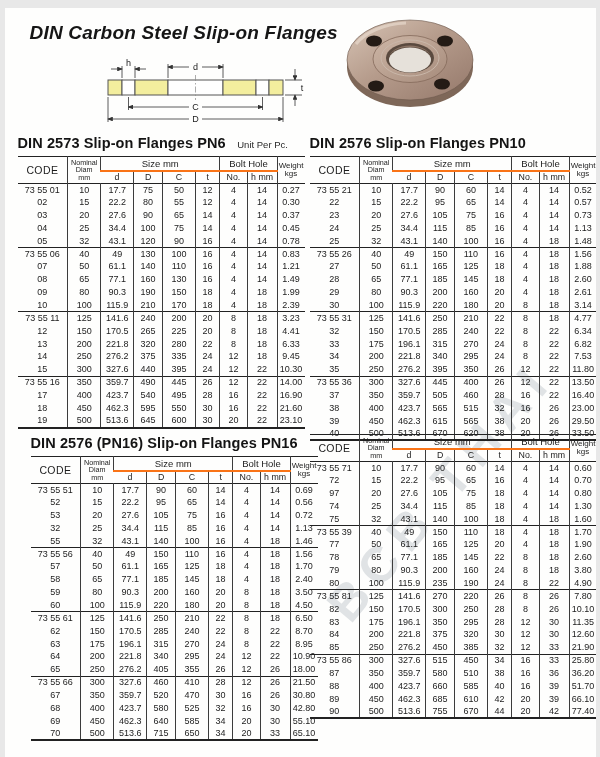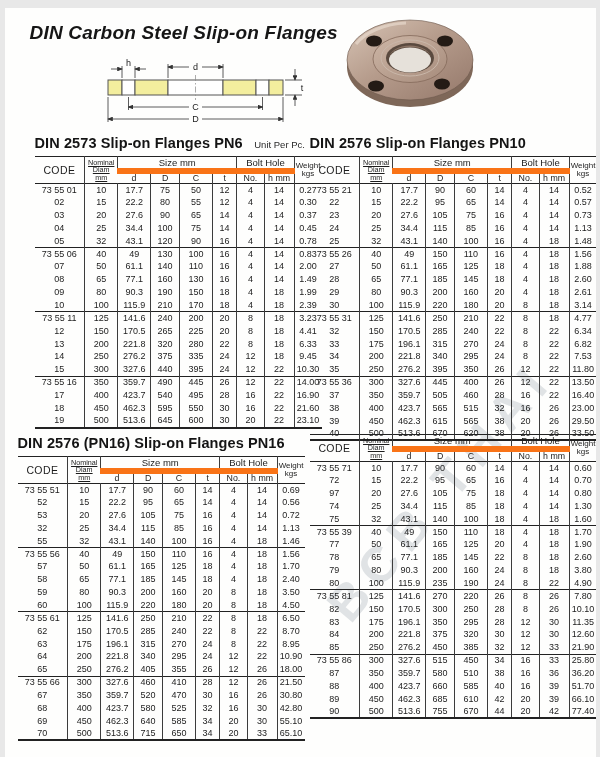--- a/index.html
+++ b/index.html
@@ -14,45 +14,45 @@
   }
   .diagram-wrap{position:absolute;left:85px;top:46px;}
   .photo-wrap{position:absolute;left:336px;top:6px;}
   .watermark{
     position:absolute;left:255px;top:455px;width:360px;text-align:center;
     transform:rotate(-50deg);transform-origin:center;
     font-size:50px;font-weight:bold;letter-spacing:10px;
     color:rgba(155,165,175,.30);pointer-events:none;white-space:nowrap;
   }
   .tblock{position:absolute;width:287px;}
-  .tblock.t0{left:30px;top:126px;}
+  .tblock.t0{left:13px;top:126px;}
   .tblock.t1{left:305px;top:126px;}
-  .tblock.t2{left:13px;top:426px;}
+  .tblock.t2{left:26px;top:426px;}
   .tblock.t3{left:305px;top:426px;}
   .ttitle{height:20px;margin-bottom:2px;white-space:nowrap;}
   .ttitle .tmain{font-size:14.5px;font-weight:bold;letter-spacing:.1px;color:#141414;}
   .ttitle .tnote{font-size:9.5px;color:#2a2a2a;margin-left:7px;}
   table.tbl{
     border-collapse:collapse;width:100%;table-layout:fixed;
     border-top:1.5px solid #222;border-bottom:2.5px solid #222;
     font-size:9px;
   }
   table.tbl thead{border-bottom:1.5px solid #222;}
   table.tbl tbody{border-top:1.4px solid #222;}
   table.tbl th,table.tbl td{
     border-left:1px solid #3c3c3c;padding:0;text-align:center;
     font-weight:normal;line-height:1;overflow:hidden;white-space:nowrap;
   }
   table.tbl th:first-child,table.tbl td:first-child{border-left:none;}
   table.tbl thead tr.r1{height:14px;}
   table.tbl thead tr.r2{height:13px;}
   table.tbl tbody tr{height:12.85px;}
   .h-code{font-size:10.5px;letter-spacing:.4px;}
-  .h-nom{font-size:7.2px;line-height:1.08;text-decoration:underline;}
-  .h-grp{font-size:9.5px;border-bottom:6px solid #f97316;}
+  .h-nom{font-size:7.2px;line-height:1.08;}
+  .h-grp{font-size:9.5px;border-bottom:2px solid #f97316;}
   .h-sub{font-size:8.8px;}
   .h-wt{font-size:8px;line-height:1.15;}
   td.c-code{text-align:right;padding-right:7px;font-weight:bold;font-size:9px;}
   td.c-val{font-size:9px;}
 </style>
 </head>
 <body>
 
 <div class="sheet">
 
@@ -265,21 +265,21 @@
             </tr>
             <tr>
               <td class="c-code">07</td>
               <td class="c-val">50</td>
               <td class="c-val">61.1</td>
               <td class="c-val">140</td>
               <td class="c-val">110</td>
               <td class="c-val">16</td>
               <td class="c-val">4</td>
               <td class="c-val">14</td>
-              <td class="c-val">2.00</td>
+              <td class="c-val">1.21</td>
             </tr>
             <tr>
               <td class="c-code">08</td>
               <td class="c-val">65</td>
               <td class="c-val">77.1</td>
               <td class="c-val">160</td>
               <td class="c-val">130</td>
               <td class="c-val">16</td>
               <td class="c-val">4</td>
               <td class="c-val">14</td>

